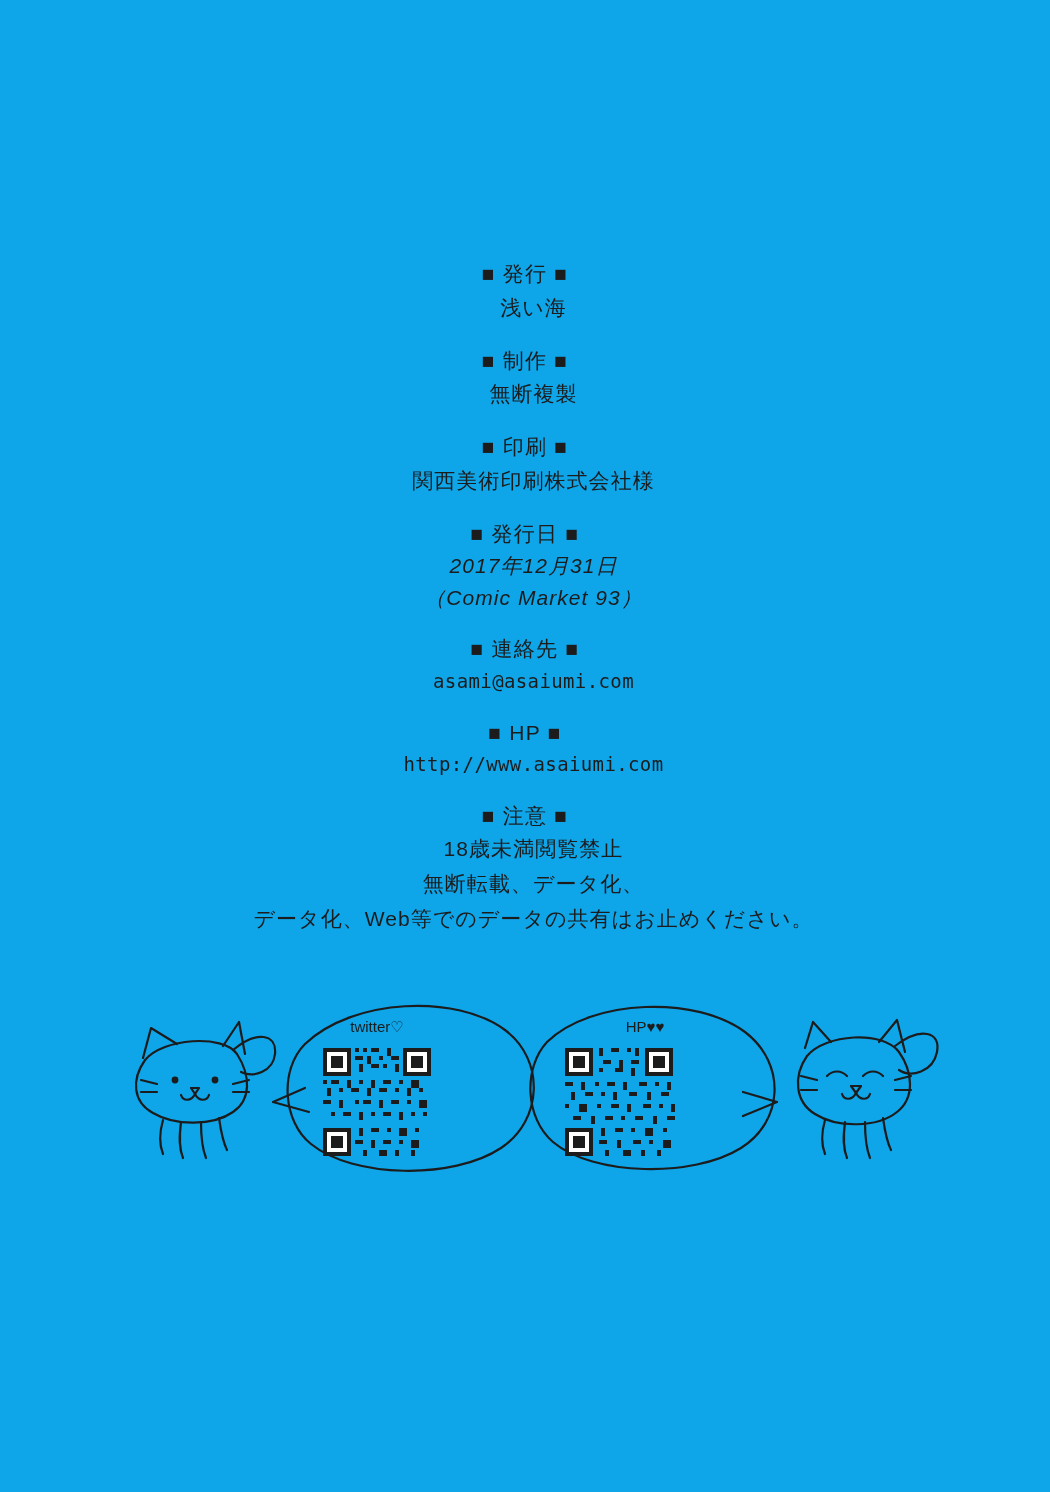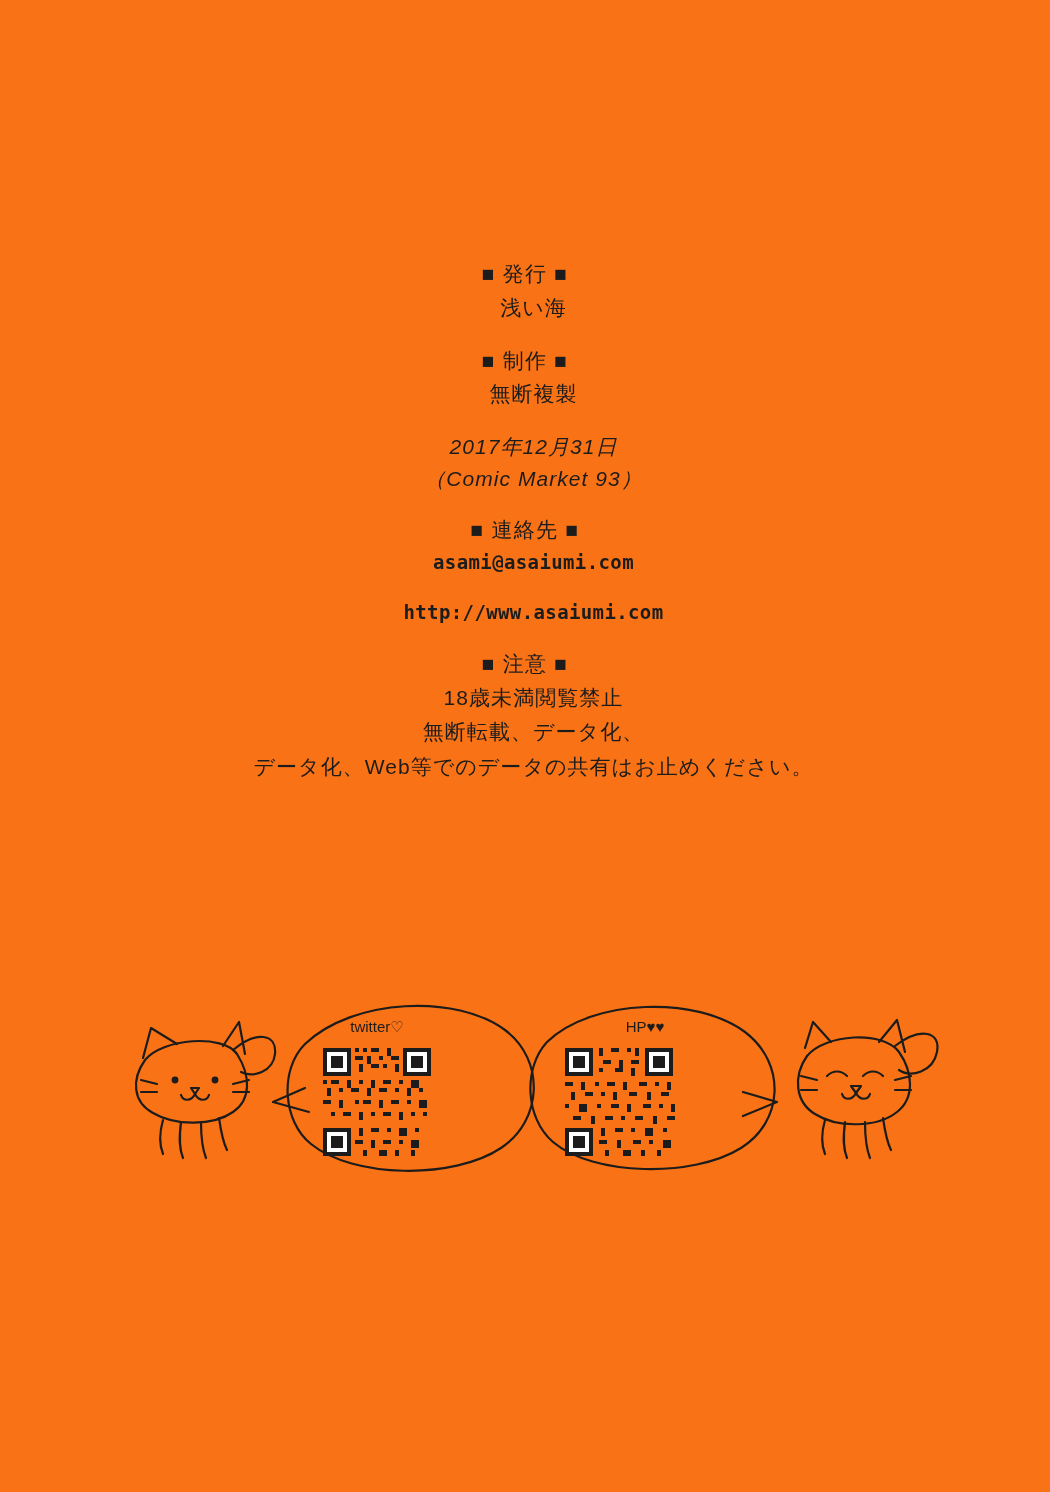--- a/index.html
+++ b/index.html
@@ -12,21 +12,21 @@
     height: 1492px;
     position: relative;
     font-family: "Liberation Sans", "DejaVu Sans", sans-serif;
     color: #1a1a1a;
     overflow: hidden;
   }
 
   .page {
     position: absolute;
     inset: 0;
-    background: #f97316;
+    background: #0ea5e9;
   }
 
   .colophon {
     position: absolute;
     left: 0;
     right: 0;
     top: 258px;
     text-align: center;
   }
 
@@ -48,21 +48,20 @@
     line-height: 1.62;
     color: #1c1c1c;
     white-space: nowrap;
     padding-left: 17px;
   }
 
   .value.mono {
     font-family: "DejaVu Sans Mono", "Liberation Mono", monospace;
     font-size: 19px;
     letter-spacing: 0.02em;
-    font-weight: bold;
   }
 
   .value.small-gap {
     line-height: 1.5;
     font-style: italic;
   }
 
   .block-notice .value {
     line-height: 1.65;
     text-align: center;
@@ -95,32 +94,38 @@
     <div class="block">
       <div class="heading">■ 発行 ■</div>
       <div class="value">浅い海</div>
     </div>
 
     <div class="block">
       <div class="heading">■ 制作 ■</div>
       <div class="value">無断複製</div>
     </div>
 
-
-    <div class="block">
+    <div class="block">
+      <div class="heading">■ 印刷 ■</div>
+      <div class="value">関西美術印刷株式会社様</div>
+    </div>
+
+    <div class="block">
+      <div class="heading">■ 発行日 ■</div>
       <div class="value small-gap">2017年12月31日</div>
       <div class="value small-gap">（Comic Market 93）</div>
     </div>
 
     <div class="block">
       <div class="heading">■ 連絡先 ■</div>
       <div class="value mono">asami@asaiumi.com</div>
     </div>
 
     <div class="block">
+      <div class="heading">■ HP ■</div>
       <div class="value mono">http://www.asaiumi.com</div>
     </div>
 
     <div class="block block-notice">
       <div class="heading">■ 注意 ■</div>
       <div class="value">18歳未満閲覧禁止</div>
       <div class="value">無断転載、データ化、</div>
       <div class="value">データ化、Web等でのデータの共有はお止めください。</div>
     </div>
 

